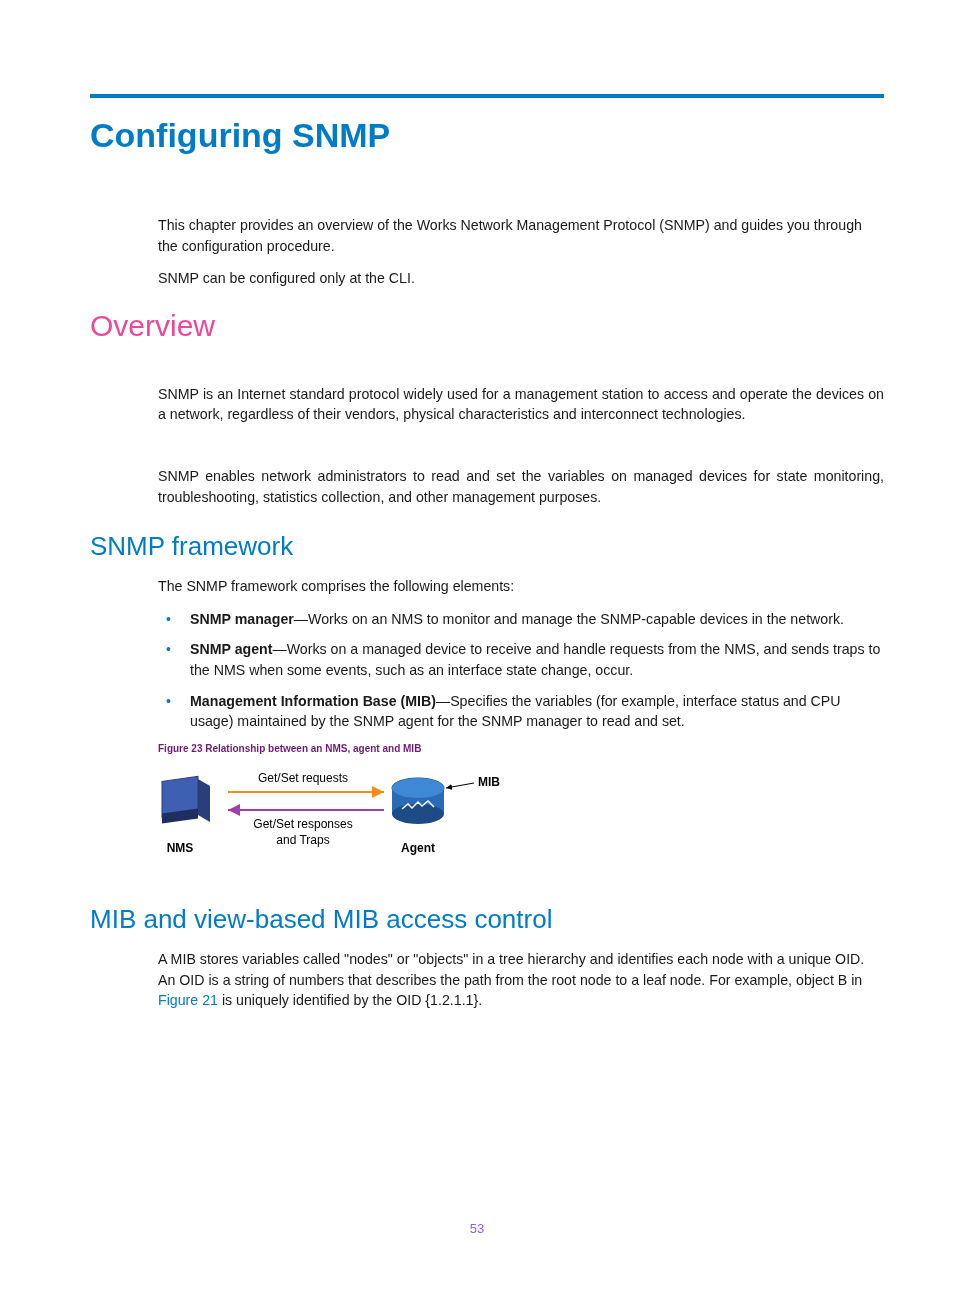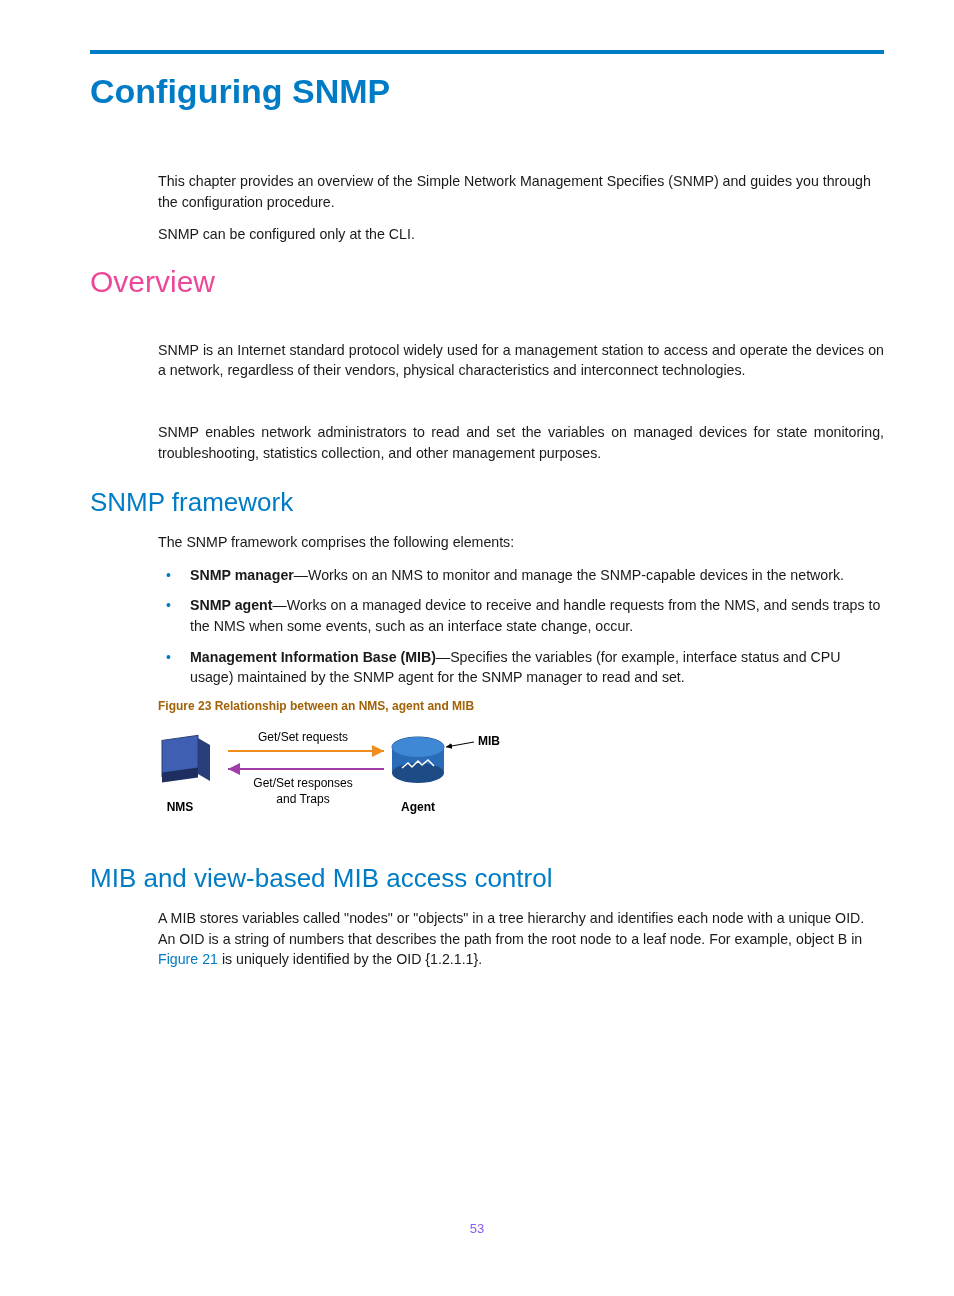--- a/index.html
+++ b/index.html
@@ -7,21 +7,21 @@
     padding: 0;
     font-family: Arial, Helvetica, sans-serif;
     background: #fff;
     color: #000;
     width: 954px;
     height: 1296px;
     position: relative;
     box-sizing: border-box;
   }
   .page {
-    padding: 50px 70px 0 90px;
+    padding: 94px 70px 0 90px;
     box-sizing: border-box;
   }
   .rule {
     height: 4px;
     background: #007cc6;
     margin-bottom: 18px;
   }
   h1.title {
     font-family: "Futura", "Trebuchet MS", Arial, sans-serif;
     font-weight: bold;
@@ -67,22 +67,22 @@
   ul.bullets li::before {
     content: "•";
     position: absolute;
     left: 8px;
     top: 0;
     color: #007cc6;
     font-size: 14px;
   }
   .fig-caption {
     font-weight: bold;
-    color: #a16207;
-    font-size: 12px;
+    color: #701a75;
+    font-size: 10px;
     margin: 8px 0 8px 0;
   }
   .figure {
     margin: 6px 0 30px 0;
   }
   .figure svg { display: block; }
   .link { color: #007cc6; }
   .page-num {
     position: absolute;
     bottom: 60px;
@@ -94,21 +94,21 @@
   }
 </style>
 </head>
 <body>
 
 <div class="page">
   <div class="rule"></div>
   <h1 class="title">Configuring SNMP</h1>
 
   <div class="body-text">
-    <p>This chapter provides an overview of the Simple Network Management Specifies (SNMP) and guides you through the configuration procedure.</p>
+    <p>This chapter provides an overview of the Works Network Management Protocol (SNMP) and guides you through the configuration procedure.</p>
     <p>SNMP can be configured only at the CLI.</p>
   </div>
 
   <h2 class="section">Overview</h2>
   <div class="body-text justify">
     <p>SNMP is an Internet standard protocol widely used for a management station to access and operate the devices on a network, regardless of their vendors, physical characteristics and interconnect technologies.</p>
     <p>SNMP enables network administrators to read and set the variables on managed devices for state monitoring, troubleshooting, statistics collection, and other management purposes.</p>
   </div>
 
   <h3 class="subsection">SNMP framework</h3>

